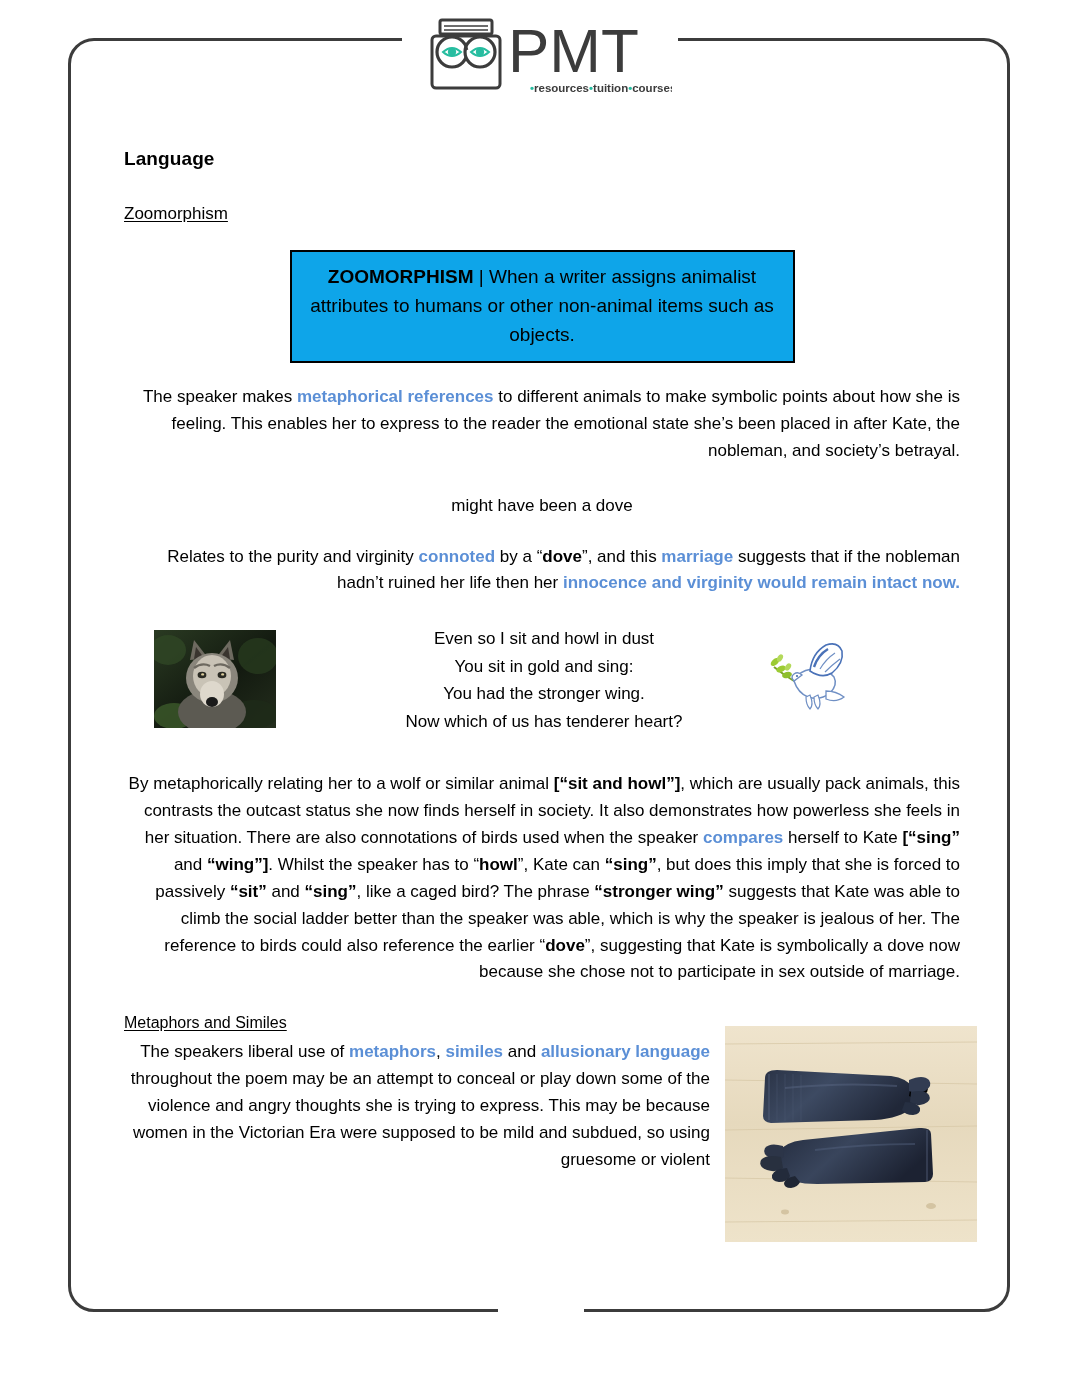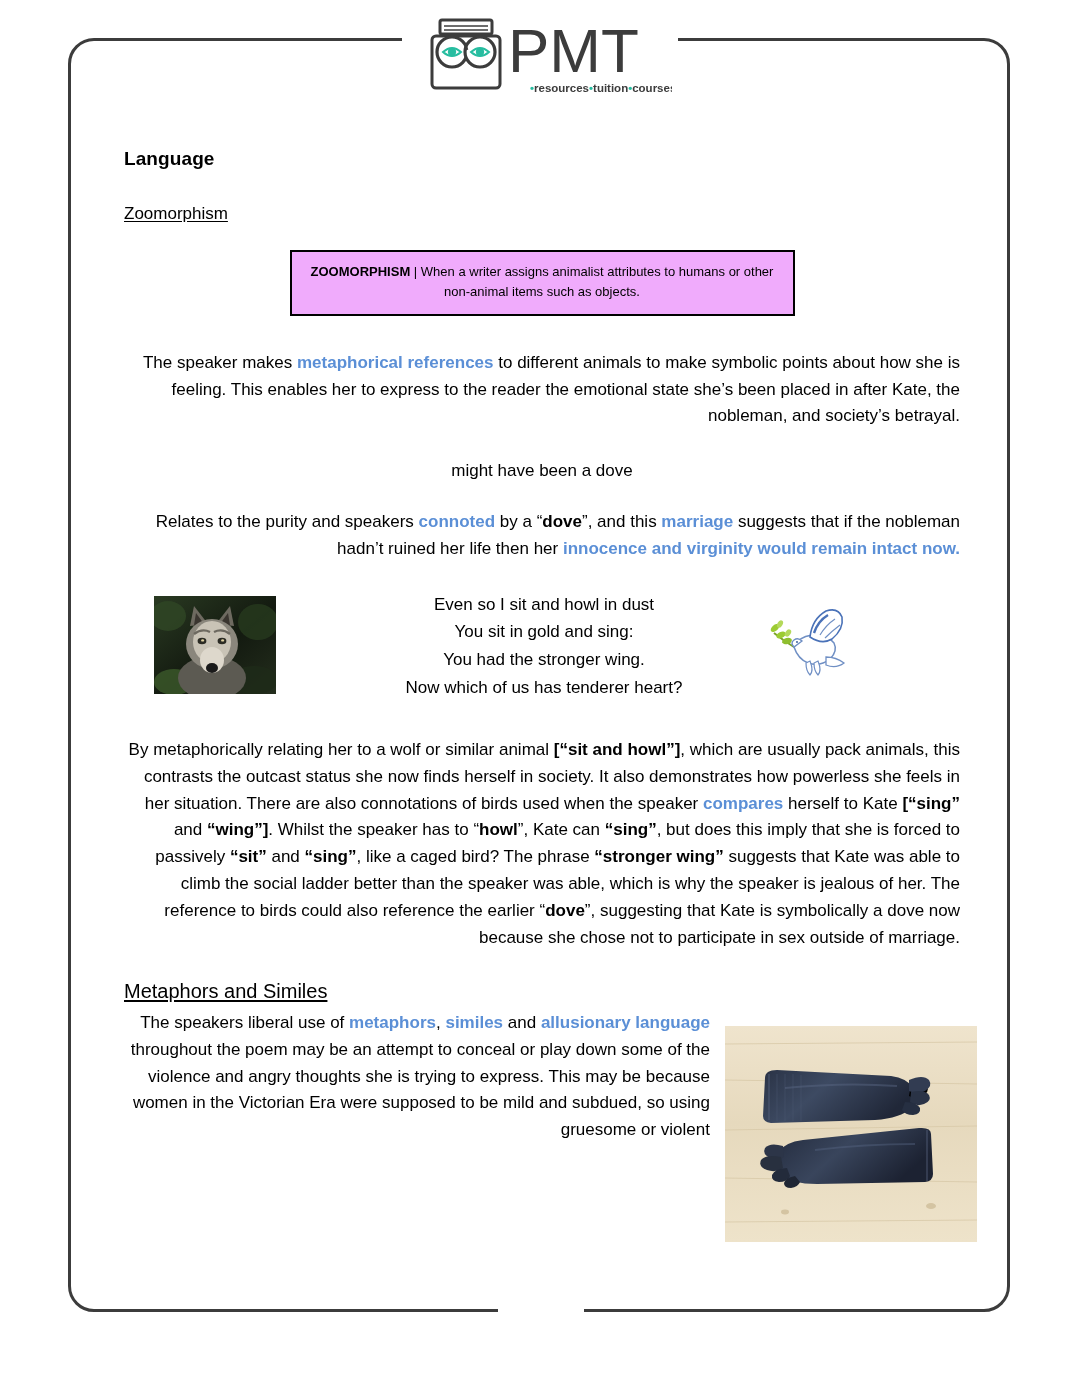--- a/index.html
+++ b/index.html
@@ -71,36 +71,36 @@
     margin: 0 0 34px 0;
     letter-spacing: 0.1px;
   }
   .sub-head {
     font-size: 17px;
     margin: 0 0 26px 0;
     text-decoration: underline;
     text-underline-offset: 2px;
   }
   .sub-head-tight {
-    font-size: 20px;
+    font-size: 16px;
     margin: 16px 0 2px 0;
     text-decoration: underline;
     text-underline-offset: 2px;
   }
 
   
   .definition-box {
     width: 505px;
-    margin: 0 auto 34px auto;
-    background: #f0abfc;
+    margin: 0 auto 21px auto;
+    background: #0ea5e9;
     border: 2px solid #000000;
     box-sizing: border-box;
     padding: 10px 14px 12px 14px;
     text-align: center;
-    font-size: 13px;
+    font-size: 19px;
     line-height: 1.53;
   }
   .definition-box b { font-weight: bold; }
 
   p.body {
     font-size: 17px;
     line-height: 1.58;
     margin: 0 0 28px 0;
     text-align: right;
   }
@@ -215,21 +215,21 @@
   </div>
 
   <div class="definition-box">
     <b>ZOOMORPHISM</b><span> | </span><span>When a writer assigns animalist attributes to humans or other non-animal items such as objects.</span>
   </div>
 
   <p class="body"><span>The speaker makes </span><span class="hl">metaphorical references</span><span> to different animals to make symbolic points about how she is feeling. This enables her to express to the reader the emotional state she’s been placed in after Kate, the nobleman, and society’s betrayal.</span></p>
 
   <div class="quote-center">might have been a dove</div>
 
-  <p class="body"><span>Relates to the purity and speakers </span><span class="hl">connoted</span><span> by a “</span><span class="it">dove</span><span>”, and this </span><span class="hl">marriage</span><span> suggests that if the nobleman hadn’t ruined her life then her </span><span class="hl">innocence and virginity would remain intact now.</span></p>
+  <p class="body"><span>Relates to the purity and virginity </span><span class="hl">connoted</span><span> by a “</span><span class="it">dove</span><span>”, and this </span><span class="hl">marriage</span><span> suggests that if the nobleman hadn’t ruined her life then her </span><span class="hl">innocence and virginity would remain intact now.</span></p>
 
   <div class="poem-row">
 
     <div class="wolf-photo">
       <svg width="122" height="98" viewBox="0 0 122 98">
         <defs>
           <linearGradient id="wolfbg" x1="0" y1="0" x2="1" y2="1">
             <stop offset="0%" stop-color="#2a3a22"></stop>
             <stop offset="55%" stop-color="#131a10"></stop>
             <stop offset="100%" stop-color="#242e1d"></stop>

